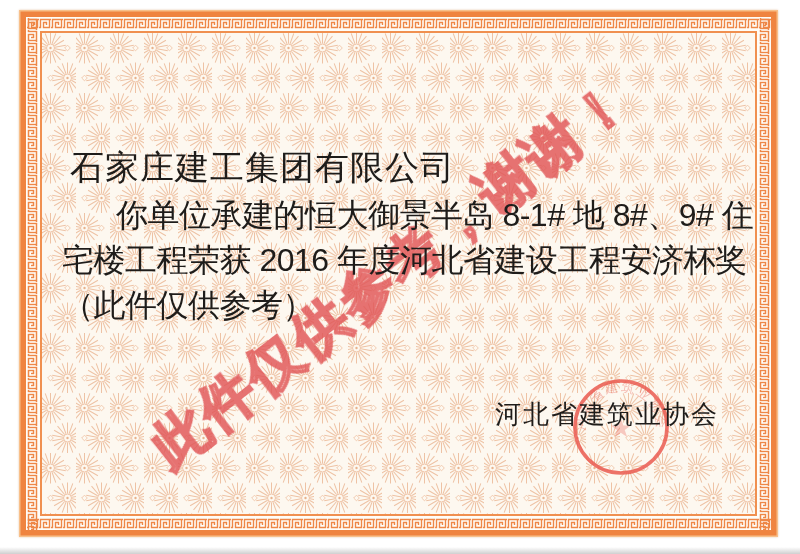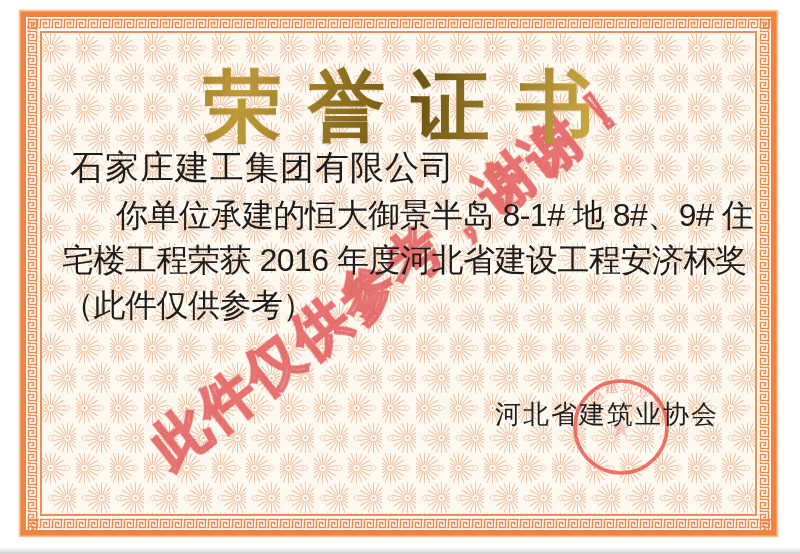--- a/index.html
+++ b/index.html
@@ -148,21 +148,20 @@
         <div class="watermark">此件仅供参考，谢谢！</div>
 
         <div class="seal">
           <svg viewBox="0 0 100 100" xmlns="http://www.w3.org/2000/svg" xmlns:xlink="http://www.w3.org/1999/xlink">
             <circle class="seal-ring" cx="50" cy="50" r="46"></circle>
             <text class="seal-text"><textPath xlink:href="#sealArc" href="#sealArc" startOffset="6%">河北省建筑业协会</textPath></text>
             <text class="seal-star" x="50" y="60">★</text>
           </svg>
         </div>
 
-        <h1 class="title">荣誉证书</h1>
 
         <div class="recipient">石家庄建工集团有限公司</div>
 
         <div class="body-text">
           <div class="bline indent1">你单位承建的恒大御景半岛 8-1# 地 8#、9# 住</div>
           <div class="bline">宅楼工程荣获 2016 年度河北省建设工程安济杯奖</div>
           <div class="bline">（此件仅供参考）</div>
         </div>
 
         <div class="issuer-block">

